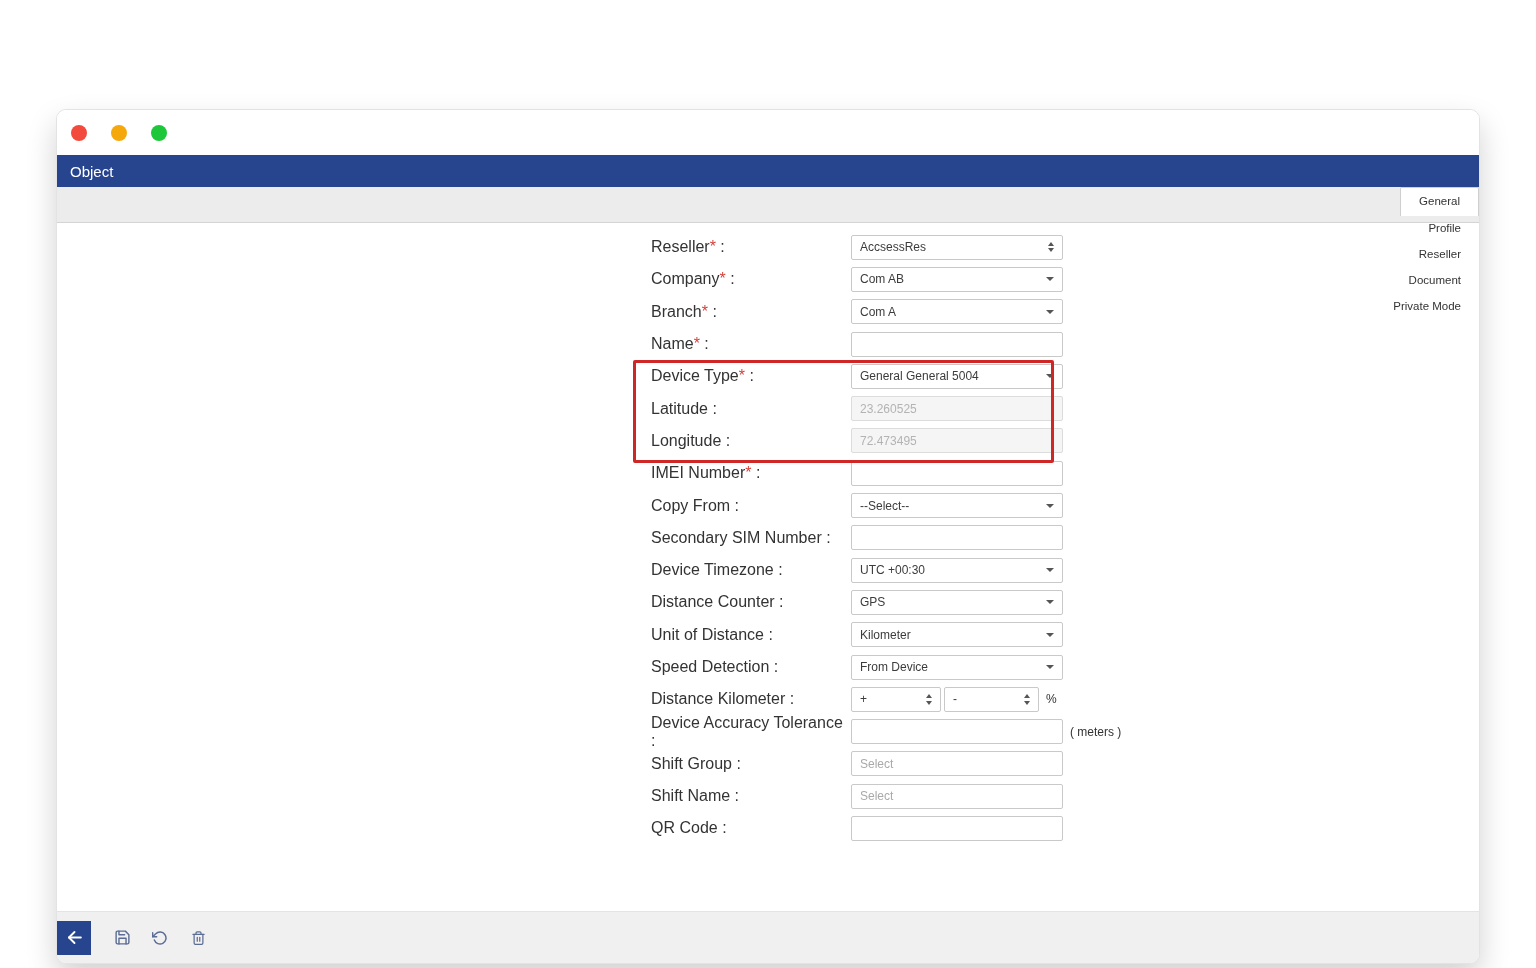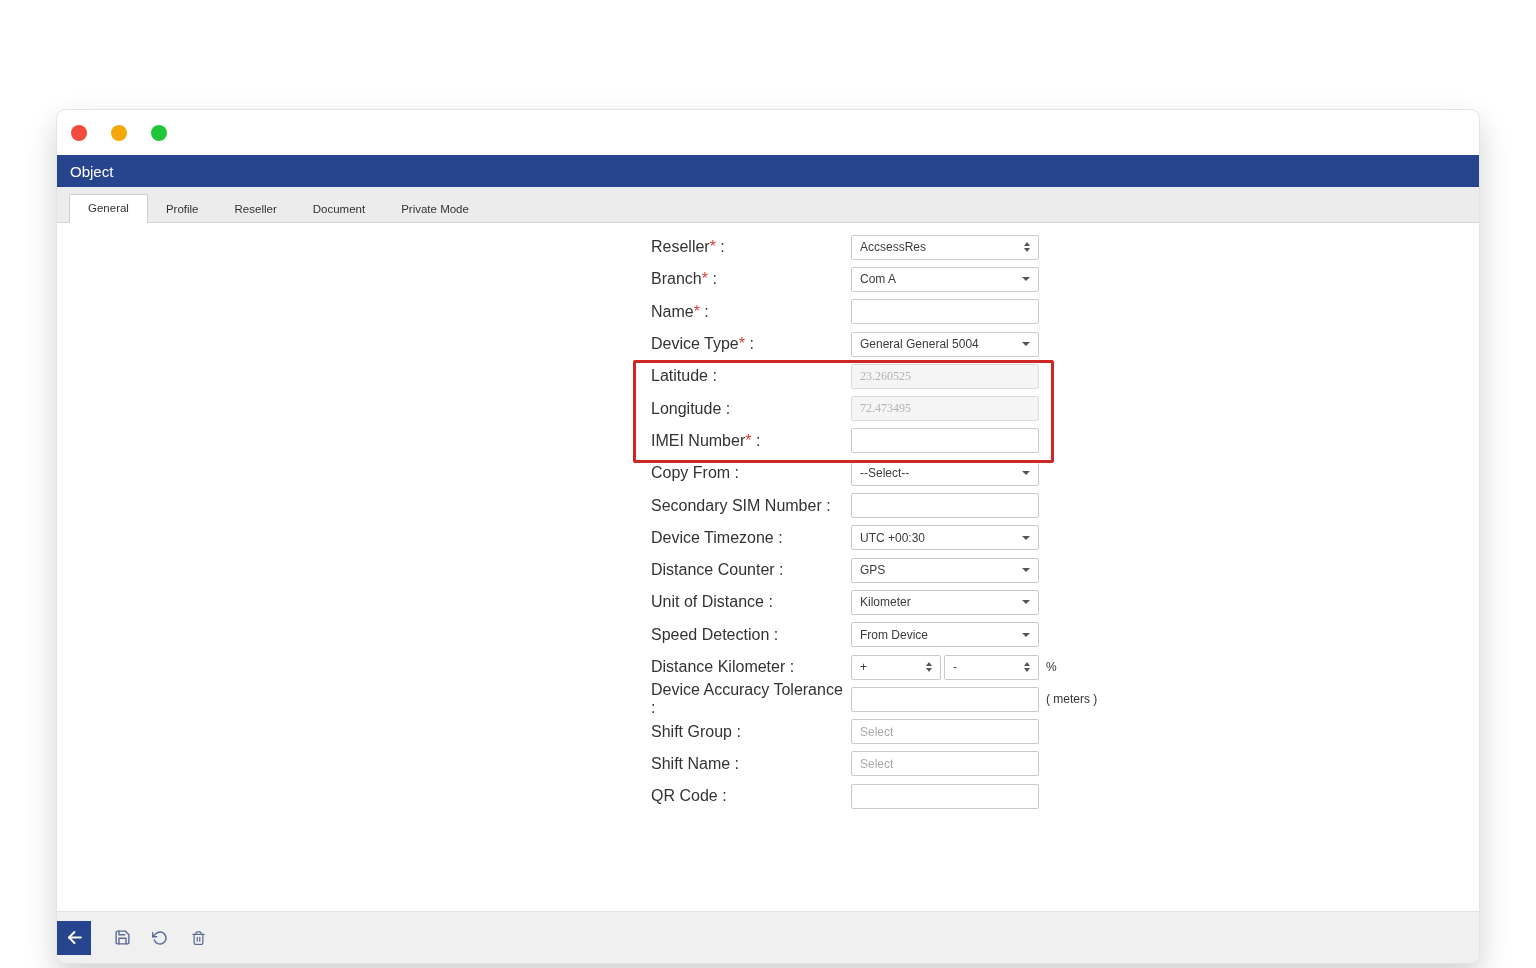--- a/index.html
+++ b/index.html
@@ -8,33 +8,33 @@
     border:1px solid #e3e3e3;border-radius:10px;box-shadow:0 14px 30px rgba(0,0,0,.18);overflow:hidden;box-sizing:border-box;margin-top:38px;}
   
   .macbar{height:45px;background:#fff;display:flex;align-items:center;padding-left:14px;}
   .dot{width:16px;height:16px;border-radius:50%;margin-right:24px;}
   .dot.red{background:#f24a3d;}
   .dot.yellow{background:#f5a80c;}
   .dot.green{background:#1ec73a;}
   
   .appbar{height:32px;background:#27448f;color:#fff;display:flex;align-items:center;padding-left:13px;font-size:15px;font-weight:500;}
   
-  .tabstrip{height:36px;background:#ececec;border-bottom:1px solid #d4d4d4;display:flex;align-items:flex-end;padding-left:12px;box-sizing:border-box;}
+  .tabstrip{height:36px;background:#ececec;border-bottom:1px solid #d4d4d4;display:flex;align-items:flex-end;padding-left:12px;box-sizing:border-box;flex-direction:column;}
   .tab{padding:7px 18px 7px 18px;font-size:11.5px;color:#333;cursor:default;}
   .tab.active{background:#fff;border:1px solid #cfcfcf;border-bottom:none;margin-bottom:-1px;border-radius:2px 2px 0 0;padding-bottom:9px;}
   
   .form{position:absolute;left:594px;top:121px;}
   .row{height:32.3px;display:flex;align-items:center;}
   .lab{width:200px;font-size:16px;color:#333;}
   .req{color:#d43f3a;}
   .ctl{display:flex;align-items:center;}
-  .box{box-sizing:border-box;width:188px;height:25px;border:1px solid #c9c9c9;border-radius:2px;background:#fff;
+  .box{box-sizing:border-box;width:212px;height:25px;border:1px solid #c9c9c9;border-radius:2px;background:#fff;
     font-size:12px;color:#3c3c3c;display:flex;align-items:center;justify-content:space-between;padding:0 8px;font-family:"Liberation Sans",sans-serif;}
   input.box{display:block;outline:none;}
-  .box.dis{background:#f5f5f6;border-color:#dcdcdc;color:#b3b3b3;font-family:Liberation Serif, serif;}
+  .box.dis{background:#f5f5f6;border-color:#dcdcdc;color:#b3b3b3;}
   input.box::placeholder{color:#a9a9a9;}
   .half1{width:90px;margin-right:3px;}
   .half2{width:95px;}
   .suffix{margin-left:7px;font-size:12px;color:#333;white-space:nowrap;}
   .tri-down{width:0;height:0;border-left:4px solid transparent;border-right:4px solid transparent;border-top:4.5px solid #555;}
   .stepper{display:flex;flex-direction:column;align-items:center;}
   .stepper .u{width:0;height:0;border-left:3.5px solid transparent;border-right:3.5px solid transparent;border-bottom:4px solid #555;margin-bottom:2.5px;}
   .stepper .d{width:0;height:0;border-left:3.5px solid transparent;border-right:3.5px solid transparent;border-top:4px solid #555;}
   
   .red-box{position:absolute;left:576px;top:250px;width:415px;height:97px;border:3px solid #cf2626;border-radius:2px;pointer-events:none;}
@@ -70,20 +70,29 @@
   <div class="form" id="form-rows">
       <div class="row">
         <div class="lab"><span>Reseller</span><span class="req">*</span><span> :</span></div>
         <div class="ctl">
           <div class="box sel">
             <span class="val">AccsessRes</span>
             <span class="stepper">
               <span class="u"></span>
               <span class="d"></span>
             </span>
+          </div>
+        </div>
+      </div>
+      <div class="row">
+        <div class="lab"><span>Company</span><span class="req">*</span><span> :</span></div>
+        <div class="ctl">
+          <div class="box sel">
+            <span class="val">Com AB</span>
+            <span class="tri-down"></span>
           </div>
         </div>
       </div>
       <div class="row">
         <div class="lab"><span>Branch</span><span class="req">*</span><span> :</span></div>
         <div class="ctl">
           <div class="box sel">
             <span class="val">Com A</span>
             <span class="tri-down"></span>
           </div>

